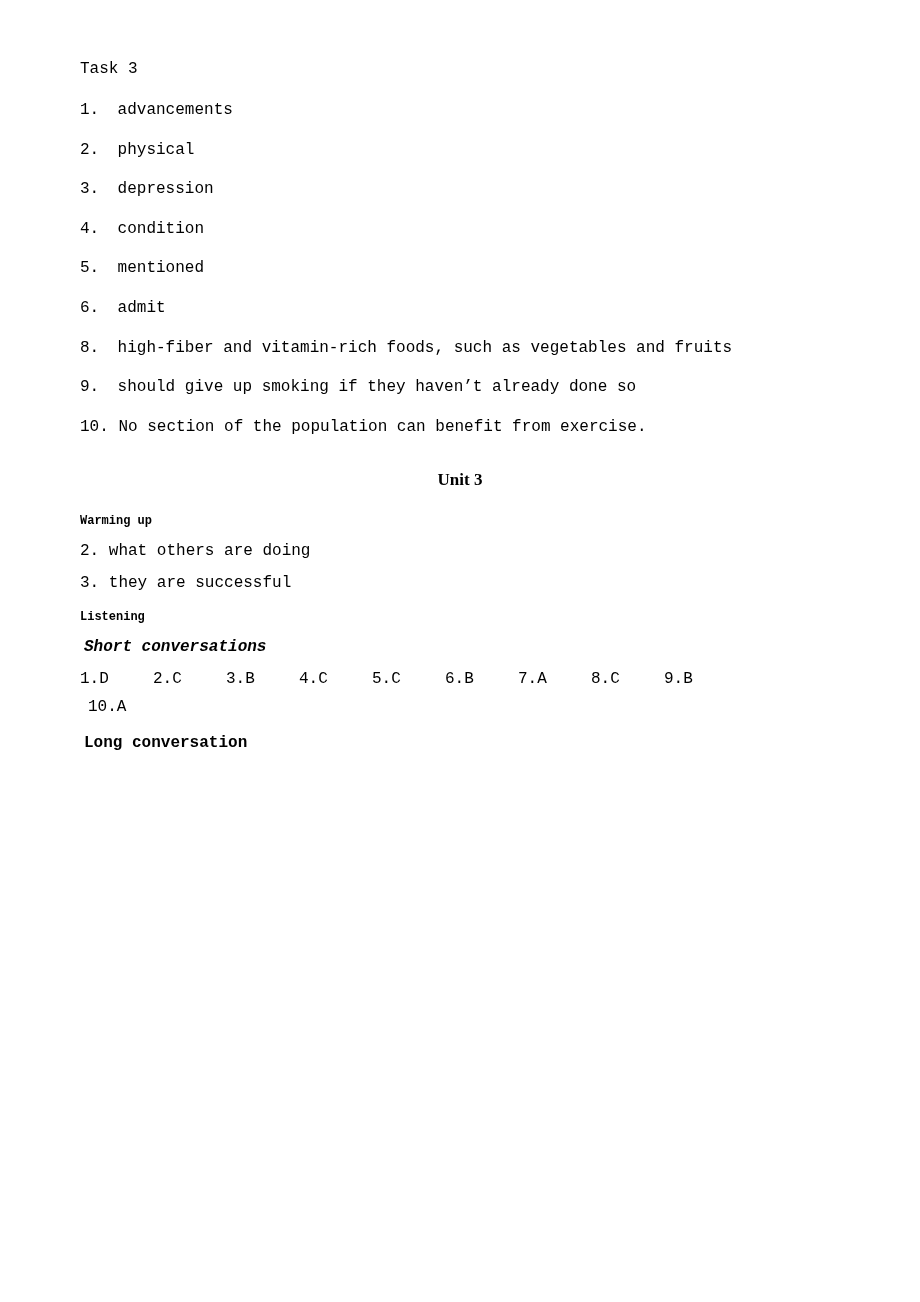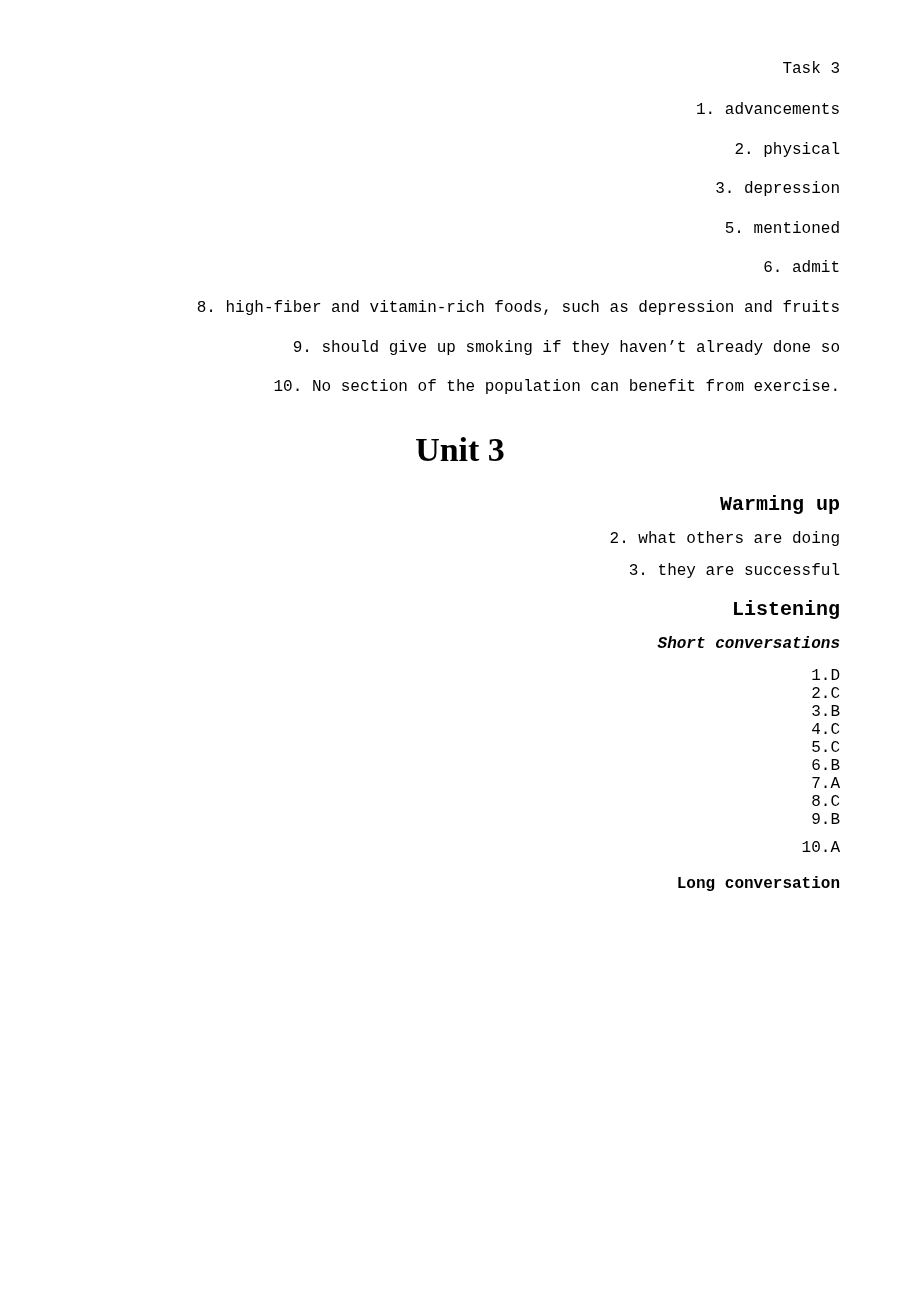--- a/index.html
+++ b/index.html
@@ -1,19 +1,18 @@
 <!DOCTYPE html>
 <html><head>
   <meta charset="utf-8">
   <style>
     * {
       margin: 0;
       padding: 0;
       box-sizing: border-box;
-      text-align: right;
     }
 
     body {
       background: #ffffff;
       font-family: 'Courier New', Courier, monospace;
       font-size: 16px;
       color: #000000;
       width: 920px;
       min-height: 1302px;
       padding: 60px 80px 60px 80px;
@@ -36,29 +35,29 @@
       line-height: 1.6;
     }
 
     .numbered-list li .num {
       display: inline-block;
       min-width: 28px;
     }
 
     .unit-title {
       text-align: center;
-      font-size: 34px;
+      font-size: 17px;
       font-weight: bold;
       font-family: 'Times New Roman', Times, serif;
       margin: 30px 0 24px 0;
     }
 
     .section-heading {
       font-weight: bold;
-      font-size: 20px;
+      font-size: 12px;
       margin-bottom: 14px;
       margin-top: 10px;
     }
 
     .sub-section-heading {
       font-weight: bold;
       font-size: 16px;
       margin-bottom: 14px;
       margin-top: 4px;
       padding-left: 4px;
@@ -73,32 +72,32 @@
     .warming-up-list li {
       margin-bottom: 14px;
       font-size: 16px;
     }
 
     .answers-row {
       font-size: 16px;
       margin-bottom: 10px;
       display: flex;
       flex-wrap: wrap;
-      gap: 0 12px;
-      flex-direction: column;
+      gap: 0 23px;
     }
 
     .answers-row span {
       min-width: 50px;
       display: inline-block;
     }
 
     .answer-10 {
       font-size: 16px;
       margin-bottom: 18px;
+      margin-left: 8px;
     }
 
     .long-conv-heading {
       font-weight: bold;
       font-size: 16px;
       margin-top: 10px;
       padding-left: 4px;
     }
   </style>
 </head>
@@ -113,30 +112,34 @@
   </li>
   <li>
     <span class="num">2.</span>
     <span>physical</span>
   </li>
   <li>
     <span class="num">3.</span>
     <span>depression</span>
   </li>
   <li>
+    <span class="num">4.</span>
+    <span>condition</span>
+  </li>
+  <li>
     <span class="num">5.</span>
     <span>mentioned</span>
   </li>
   <li>
     <span class="num">6.</span>
     <span>admit</span>
   </li>
   <li>
     <span class="num">8.</span>
-    <span>high-fiber and vitamin-rich foods,  such as depression and fruits</span>
+    <span>high-fiber and vitamin-rich foods,  such as vegetables and fruits</span>
   </li>
   <li>
     <span class="num">9.</span>
     <span>should give up smoking if they haven’t already done so</span>
   </li>
   <li>
     <span class="num">10.</span>
     <span>No section of the population can benefit from exercise.</span>
   </li>
 </ul>

